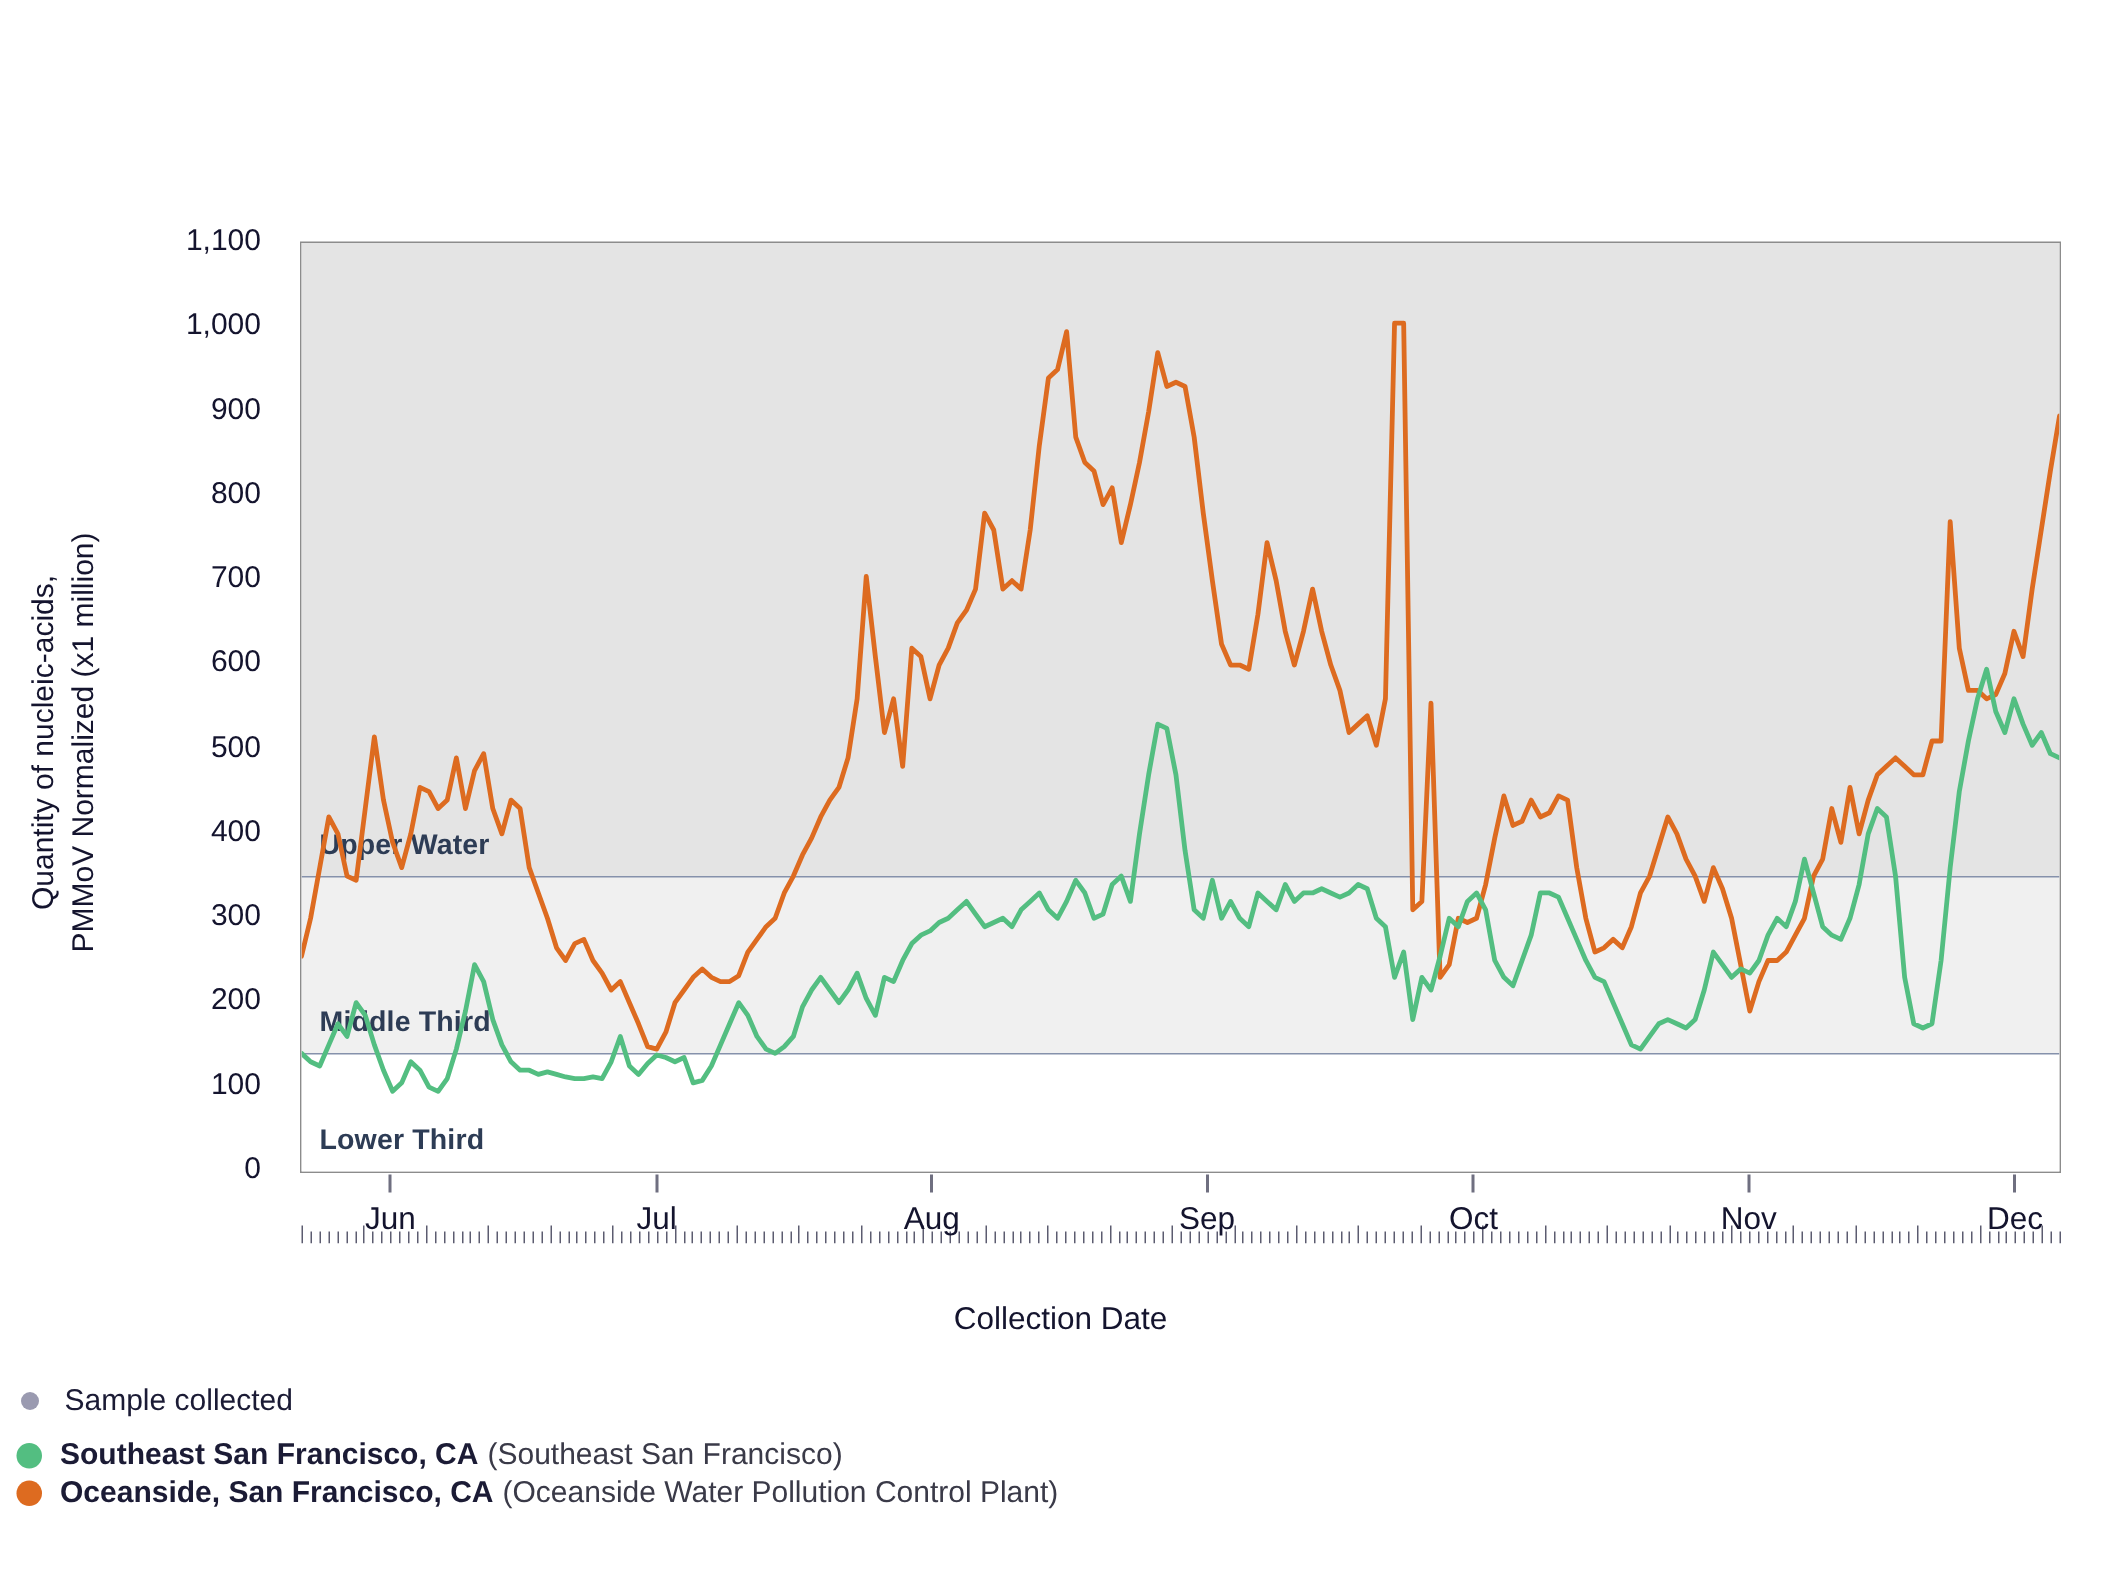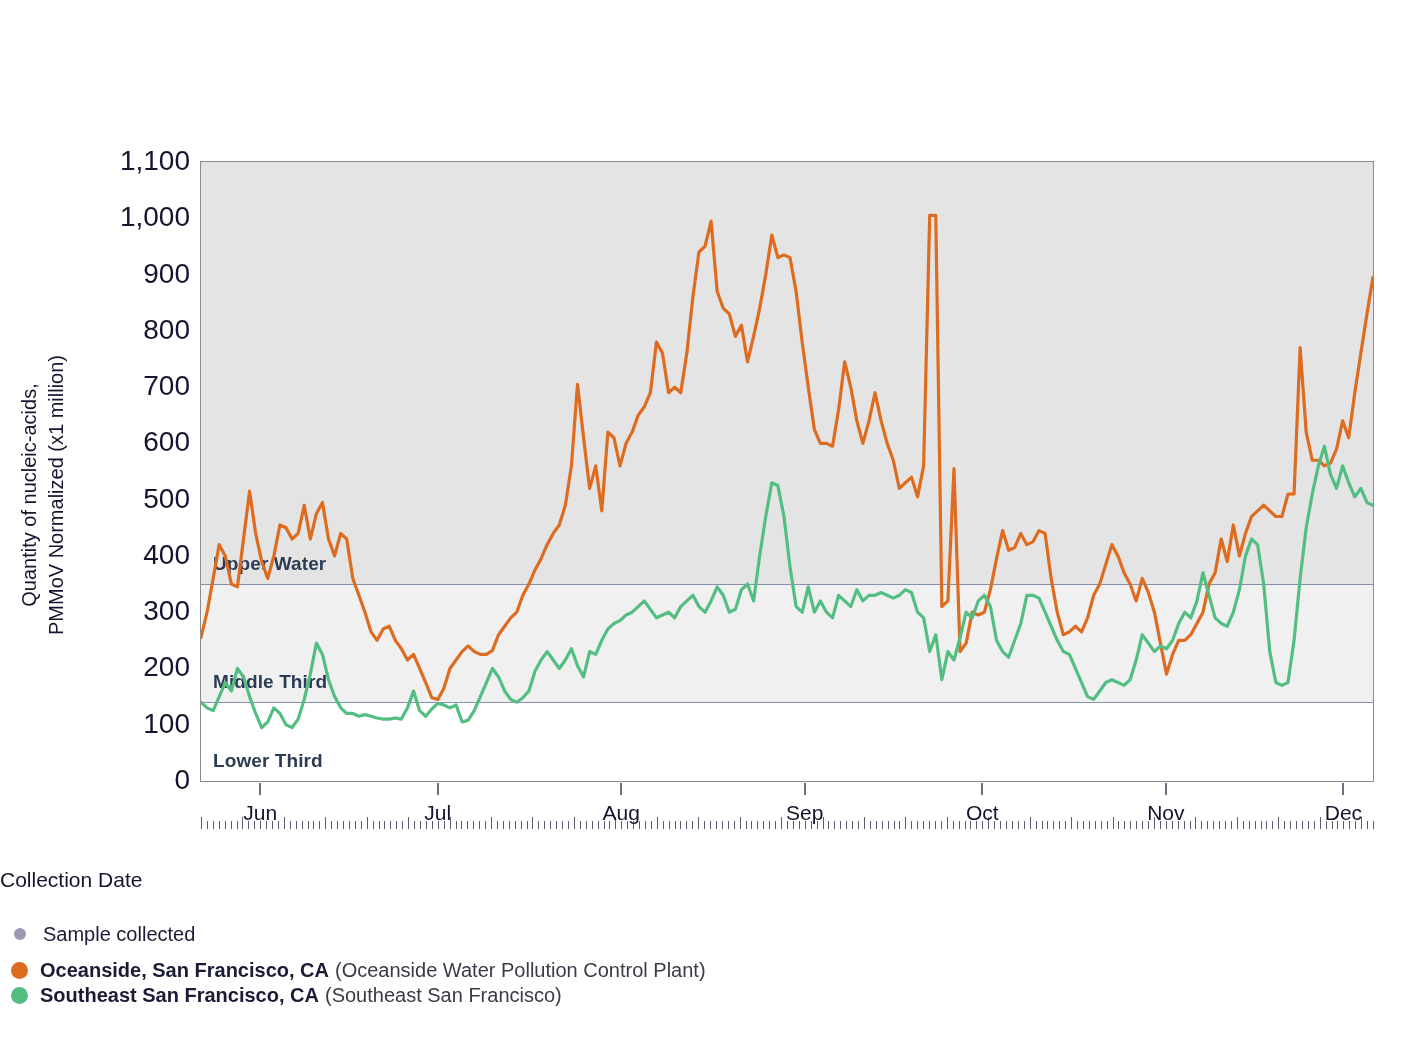--- a/index.html
+++ b/index.html
@@ -41,20 +41,21 @@
     font-size: 20px;
     font-weight: 400;
     color: #14142e;
     line-height: 27px;
   }
   .x-axis-title {
     position: absolute;
     left: 0;
     top: 868px;
     width: 1414px;
+    text-align: center;
     font-size: 21px;
     color: #14142e;
   }
   .plot-frame {
     position: absolute;
     left: 200px;
     top: 161px;
     width: 1174px;
     height: 621px;
     box-sizing: border-box;
@@ -80,24 +81,24 @@
   .band-label {
     position: absolute;
     font-size: 19px;
     font-weight: bold;
     color: #2d3c55;
     white-space: nowrap;
     letter-spacing: 0.1px;
   }
   .y-tick-label {
     position: absolute;
-    right: 0;
+    right: 16px;
     width: 80px;
     text-align: right;
-    font-size: 28px;
+    font-size: 20px;
     color: #14142e;
     transform: translateY(-50%);
     white-space: nowrap;
   }
   #y-ticks {
     position: absolute;
     left: 100px;
     top: 161px;
     width: 90px;
     height: 621px;
@@ -448,24 +449,24 @@
 
   <div class="x-axis-title">Collection Date</div>
 
   <div class="legend">
     <div class="legend-row">
       <span class="swatch-dot"></span>
       <span>Sample collected</span>
     </div>
     <div style="height:10px"></div>
     <div class="legend-row series-row">
+      <span class="swatch-circle" id="sw1" style="background: rgb(83, 190, 129);"></span>
+      <span class="legend-name">Southeast San Francisco, CA</span>
+      <span class="legend-paren">(Southeast San Francisco)</span>
+    </div>
+    <div class="legend-row series-row">
       <span class="swatch-circle" id="sw0" style="background: rgb(221, 107, 32);"></span>
       <span class="legend-name">Oceanside, San Francisco, CA</span>
       <span class="legend-paren">(Oceanside Water Pollution Control Plant)</span>
     </div>
-    <div class="legend-row series-row">
-      <span class="swatch-circle" id="sw1" style="background: rgb(83, 190, 129);"></span>
-      <span class="legend-name">Southeast San Francisco, CA</span>
-      <span class="legend-paren">(Southeast San Francisco)</span>
-    </div>
   </div>
 
 </div>
 
 </body></html>

